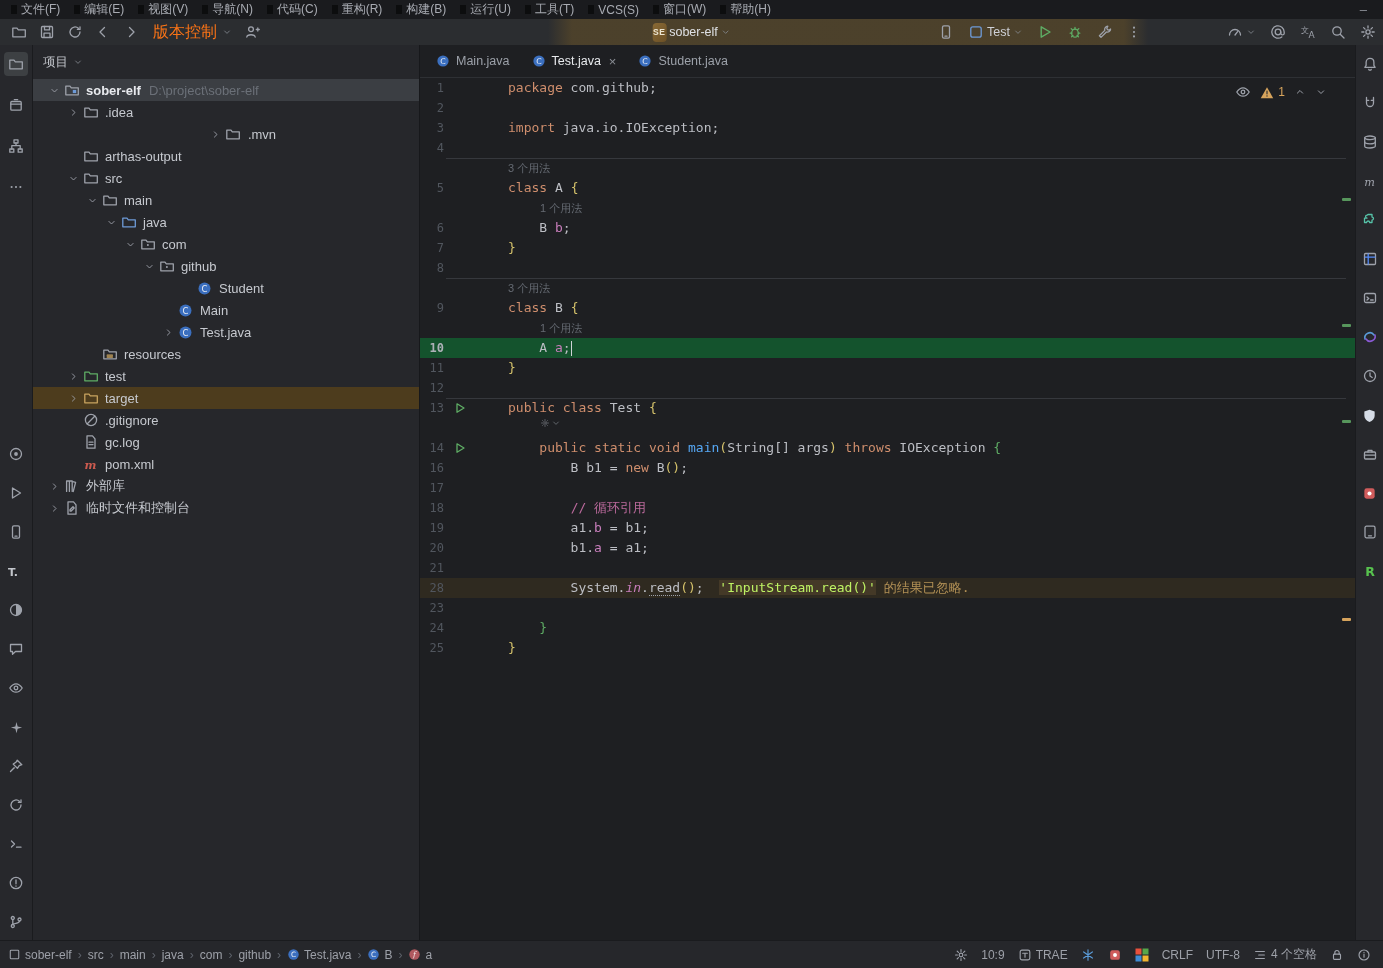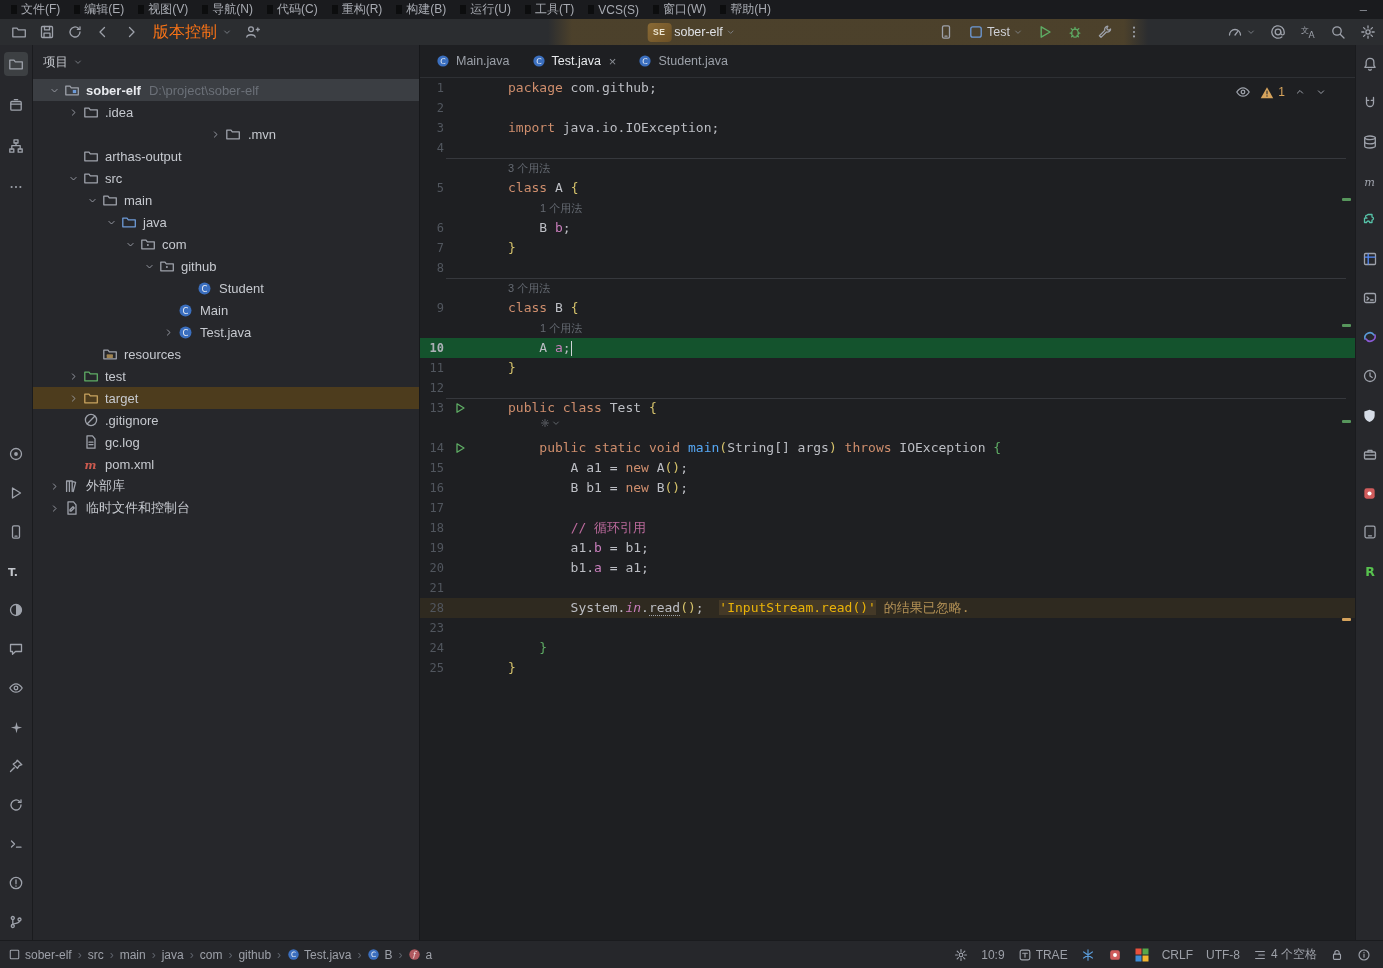--- a/index.html
+++ b/index.html
@@ -17,21 +17,21 @@
   .toolbar{height:26px;background:#2b2d30;position:relative;flex:0 0 auto;}
   .amberband{position:absolute;left:548px;top:0;width:600px;height:100%;
     background:linear-gradient(90deg,rgba(96,77,40,0) 0%,rgba(96,77,40,.62) 4%,rgba(96,77,40,.62) 96%,rgba(96,77,40,0) 100%);}
   .tb-left,.tb-center,.tb-run,.tb-right{position:absolute;top:0;height:26px;display:flex;align-items:center;}
   .tb-left{left:8px;gap:6px;}
   .tb-center{left:50%;transform:translateX(-50%);gap:6px;}
   .tb-run{right:239px;gap:8px;}
   .tb-right{right:4px;gap:8px;}
   .tbtn{display:inline-flex;align-items:center;gap:3px;padding:2px 3px;border-radius:4px;cursor:default;}
   .vcs-label{font-size:16px;color:#f97316;padding:0 2px;}
-  .se-badge{width:24px;height:19px;border-radius:4px;background:linear-gradient(135deg,#8a6a35,#6b5026);color:#ece5d2;font-size:8.5px;font-weight:bold;display:inline-flex;align-items:center;justify-content:center;letter-spacing:.5px;}
+  .se-badge{width:14px;height:19px;border-radius:4px;background:linear-gradient(135deg,#8a6a35,#6b5026);color:#ece5d2;font-size:8.5px;font-weight:bold;display:inline-flex;align-items:center;justify-content:center;letter-spacing:.5px;}
   .proj-name{font-size:12.5px;color:#dfe1e5;}
   .runcfg-label{font-size:12.5px;color:#ced0d6;}
   .ic{display:inline-flex;align-items:center;justify-content:center;line-height:0;}
 
   
   .mainrow{flex:1 1 auto;display:flex;min-height:0;}
   .lstrip{width:33px;background:#27282c;border-right:1px solid #1a1b1e;display:flex;flex-direction:column;align-items:center;padding:7px 0 6px;}
   .rstrip{width:28px;background:#27282c;border-left:1px solid #1a1b1e;display:flex;flex-direction:column;align-items:center;padding:7px 0 6px;gap:15px;}
   .strip-top{display:flex;flex-direction:column;gap:17px;align-items:center;}
   .strip-bottom{margin-top:auto;display:flex;flex-direction:column;gap:15px;align-items:center;}
@@ -72,21 +72,21 @@
   .caret{position:absolute;width:1.5px;height:15px;top:2.5px;background:#d0d3d8;}
   .tk-kw{color:#cf8e6d;}
   .tk-pl{color:#bcbec4;}
   .tk-fd{color:#c77dbb;}
   .tk-fdI{color:#c77dbb;font-style:italic;}
   .tk-fn{color:#56a8f5;}
   .tk-cm{color:#bc6a9d;}
   .tk-brY{color:#d5c26b;}
   .tk-brG{color:#5fad65;}
   .tk-und{color:#bcbec4;border-bottom:1px dotted #9ea2ab;}
-  .tk-wq{color:#eab308;background:rgba(214,163,92,.13);border-radius:0;}
+  .tk-wq{color:#bef264;background:rgba(214,163,92,.13);border-radius:0;}
   .tk-wt{color:#b29055;}
   .ed-controls{position:absolute;top:6px;right:28px;display:flex;align-items:center;gap:9px;}
   .warn-count{color:#d6a35c;font-size:12px;font-family:"Liberation Sans",sans-serif;margin-left:-5px;}
   .stripe{position:absolute;right:4px;width:9px;height:3px;border-radius:1px;}
 
   
   .statusbar{height:28px;background:#26272b;border-top:1px solid #1a1b1e;display:flex;align-items:center;padding:0 12px 0 8px;font-size:12px;color:#9da0a8;flex:0 0 auto;}
   .crumbs{display:flex;align-items:center;gap:6px;white-space:nowrap;}
   .crumb{display:inline-flex;align-items:center;gap:4px;cursor:default;}
   .crumb-sep{color:#5d626a;}
@@ -736,24 +736,20 @@
               </span>
             </div>
             <div class="crow">
               <span class="ln">14</span>
               <span class="runico"><svg width="12" height="12" viewBox="0 0 12 12" fill="none" stroke="#5fad65" stroke-width="1.3" stroke-linejoin="round">
                   <path d="M3 1.8L10 6 3 10.2z"></path>
                 </svg></span>
               <span class="codetxt"><span class="tk-pl">    </span><span class="tk-kw">public static void</span><span class="tk-pl"> </span><span class="tk-fn">main</span><span class="tk-brY">(</span><span class="tk-pl">String[] args</span><span class="tk-brY">)</span><span class="tk-pl"> </span><span class="tk-kw">throws</span><span class="tk-pl"> IOException </span><span class="tk-brG">{</span></span>
             </div>
             <div class="crow">
-              <span class="ln">15</span>
-              <span class="codetxt"><span class="tk-pl">        A a1 = </span><span class="tk-kw">new</span><span class="tk-pl"> A</span><span class="tk-brY">()</span><span class="tk-pl">;</span></span>
-            </div>
-            <div class="crow">
               <span class="ln">16</span>
               <span class="codetxt"><span class="tk-pl">        B b1 = </span><span class="tk-kw">new</span><span class="tk-pl"> B</span><span class="tk-brY">()</span><span class="tk-pl">;</span></span>
             </div>
             <div class="crow">
               <span class="ln">17</span>
               <span class="codetxt"></span>
             </div>
             <div class="crow">
               <span class="ln">18</span>
               <span class="codetxt"><span class="tk-pl">        </span><span class="tk-cm">// 循环引用</span></span>

